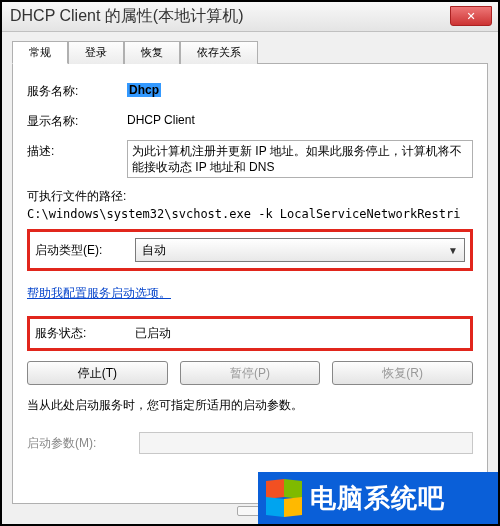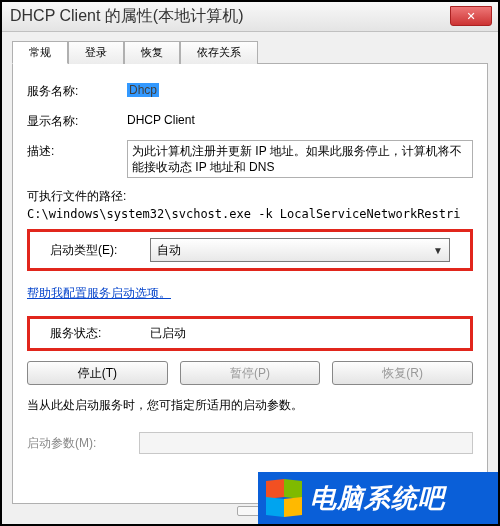--- a/index.html
+++ b/index.html
@@ -70,35 +70,35 @@
   background: #fff;
   border: 1px solid #b0b0b0;
   border-top: none;
   padding: 16px 14px 14px 14px;
   height: 440px;
   position: relative;
 }
 .row { display: flex; margin-bottom: 10px; align-items: flex-start; }
 .label { width: 100px; padding-top: 3px; }
 .value { flex: 1; padding-top: 3px; }
-.highlight { background: #3399ff; color: #404040; padding: 0 2px; }
+.highlight { background: #3399ff; color: #000000; padding: 0 2px; font-weight: bold; }
 .desc-box {
   flex: 1;
   border: 1px solid #b0b0b0;
   padding: 2px 4px;
   height: 38px;
   background: #fff;
   font-size: 12px;
   line-height: 16px;
   overflow: hidden;
 }
 .path-block { margin-top: 8px; margin-bottom: 8px; }
 .path-label { margin-bottom: 2px; }
 .path-val { font-family: Consolas, monospace; white-space: nowrap; overflow: hidden; }
-.red-box { border: 3px solid #e1261c; padding: 6px 20px; margin: 4px 0 8px 0; }
+.red-box { border: 3px solid #e1261c; padding: 6px 5px; margin: 4px 0 8px 0; }
 .select-row { display: flex; align-items: center; }
 .select-label { width: 100px; }
 .select {
   flex: 1;
   height: 24px;
   border: 1px solid #7a7a7a;
   background: linear-gradient(to bottom, #fff, #e8e8e8);
   padding: 0 6px;
   display: flex;
   align-items: center;
@@ -145,21 +145,21 @@
   z-index: 10;
 }
 .wm-logo {
   width: 40px; height: 40px; position: relative;
 }
 .wm-logo .q { position: absolute; width: 18px; height: 18px; }
 .wm-logo .q1 { background: #f25022; top: 2px; left: 2px; transform: skewY(-6deg);}
 .wm-logo .q2 { background: #7fba00; top: 2px; left: 20px; transform: skewY(6deg);}
 .wm-logo .q3 { background: #00a4ef; top: 20px; left: 2px; transform: skewY(6deg);}
 .wm-logo .q4 { background: #ffb900; top: 20px; left: 20px; transform: skewY(-6deg);}
-.wm-text { color: #fff; font-size: 26px; font-style: italic; font-weight: bold; margin-left: 6px; letter-spacing: 1px; }
+.wm-text { color: #fff; font-size: 26px; font-weight: bold; margin-left: 6px; letter-spacing: 1px; }
 .bottom-edge {
   position: absolute;
   bottom: 8px;
   left: 50%;
   transform: translateX(-50%);
   width: 26px;
   height: 10px;
   border: 1px solid #aaa;
   border-radius: 2px;
   background: #f8f8f8;

